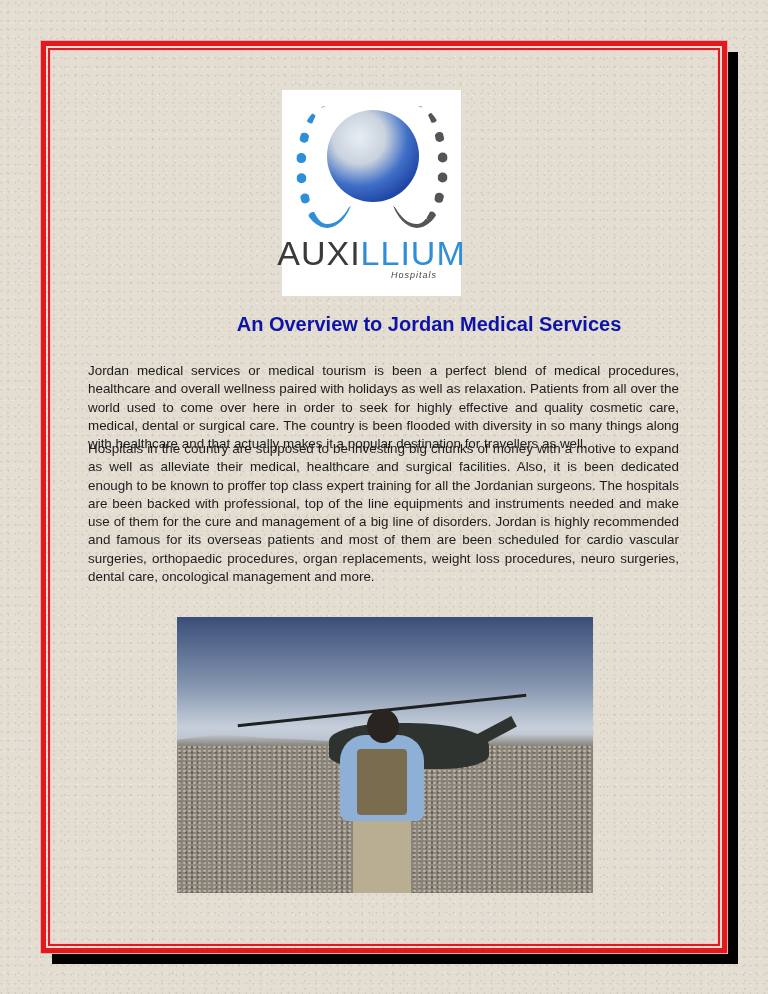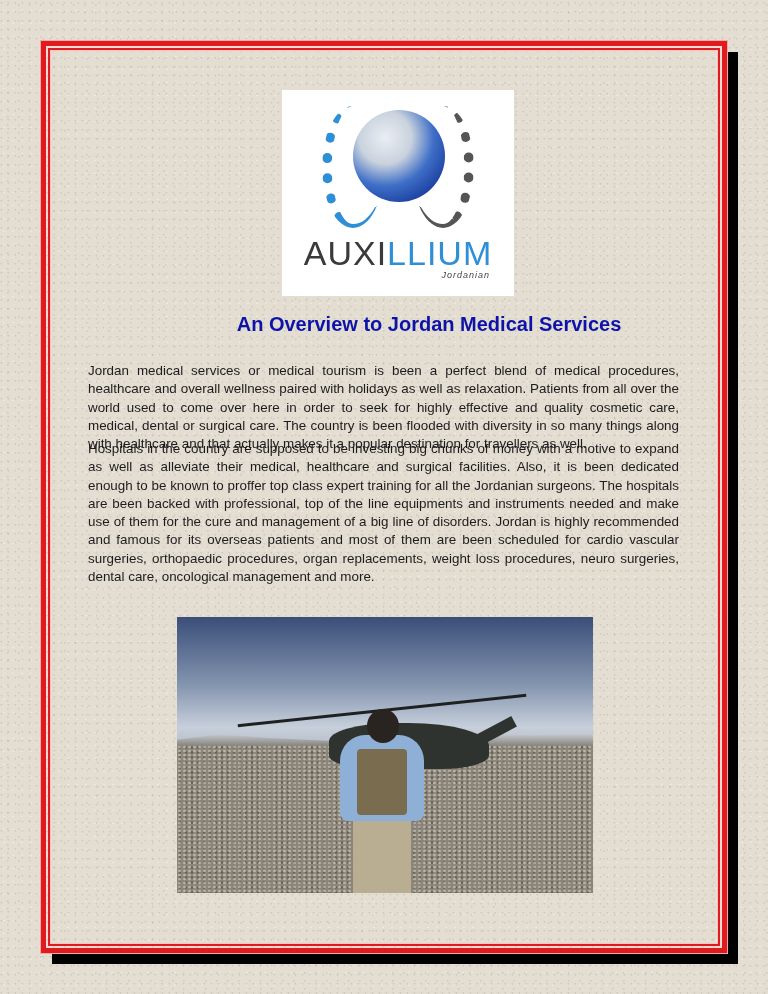--- a/index.html
+++ b/index.html
@@ -25,21 +25,21 @@
       radial-gradient(circle at 70% 60%, rgba(150,140,125,0.22) 0.6px, transparent 1.2px),
       radial-gradient(circle at 45% 80%, rgba(255,255,255,0.35) 0.6px, transparent 1.2px);
     background-size: 7px 9px, 11px 8px, 9px 13px;
     box-shadow: 0 0 0 1px #f4a9a9;
   }
   .frame::before {
     content:""; position:absolute; left:2px; top:2px; right:2px; bottom:2px;
     border:2px solid #e01a1f; box-shadow: inset 0 0 0 1px #f7c4c4;
   }
   .logo {
-    position:absolute; left:282px; top:90px; width:232px; height:206px; background:#fff;
+    position:absolute; left:282px; top:90px; width:179px; height:206px; background:#fff;
     display:flex; flex-direction:column; align-items:center;
   }
   .globe-wrap { position:relative; width:180px; height:130px; margin-top:10px; }
   .globe {
     position:absolute; left:45px; top:10px; width:92px; height:92px; border-radius:50%;
     background: radial-gradient(circle at 35% 30%, #e9eef4 0%, #c9d2dd 30%, #3f6fc7 55%, #1b3fa0 80%, #102a78 100%);
   }
   .laurel-l, .laurel-r {
     position:absolute; top:6px; width:52px; height:118px;
     border-radius:50%;
@@ -111,21 +111,21 @@
 
 <div class="logo">
   <div class="globe-wrap">
     <div class="laurel-l"></div>
     <div class="laurel-r"></div>
     <div class="globe"></div>
   </div>
   <div class="brand">
     <span class="b1">AUXI</span><span class="b2">LLIUM</span>
   </div>
-  <div class="tagline">Jordanian</div>
+  <div class="tagline">Hospitals</div>
 </div>
 
 <h1 class="title" style="margin:0;">An Overview to Jordan Medical Services</h1>
 
 <p class="body-text p1">Jordan medical services or medical tourism is been a perfect blend of medical procedures, healthcare and overall wellness paired with holidays as well as relaxation. Patients from all over the world used to come over here in order to seek for highly effective and quality cosmetic care, medical, dental or surgical care. The country is been flooded with diversity in so many things along with healthcare and that actually makes it a popular destination for travellers as well.</p>
 <p class="body-text p2">Hospitals in the country are supposed to be investing big chunks of money with a motive to expand as well as alleviate their medical, healthcare and surgical facilities. Also, it is been dedicated enough to be known to proffer top class expert training for all the Jordanian surgeons. The hospitals are been backed with professional, top of the line equipments and instruments needed and make use of them for the cure and management of a big line of disorders. Jordan is highly recommended and famous for its overseas patients and most of them are been scheduled for cardio vascular surgeries, orthopaedic procedures, organ replacements, weight loss procedures, neuro surgeries, dental care, oncological management and more.</p>
 
 <div class="photo">
   <div class="mountains"></div>
   <div class="ground"></div>

